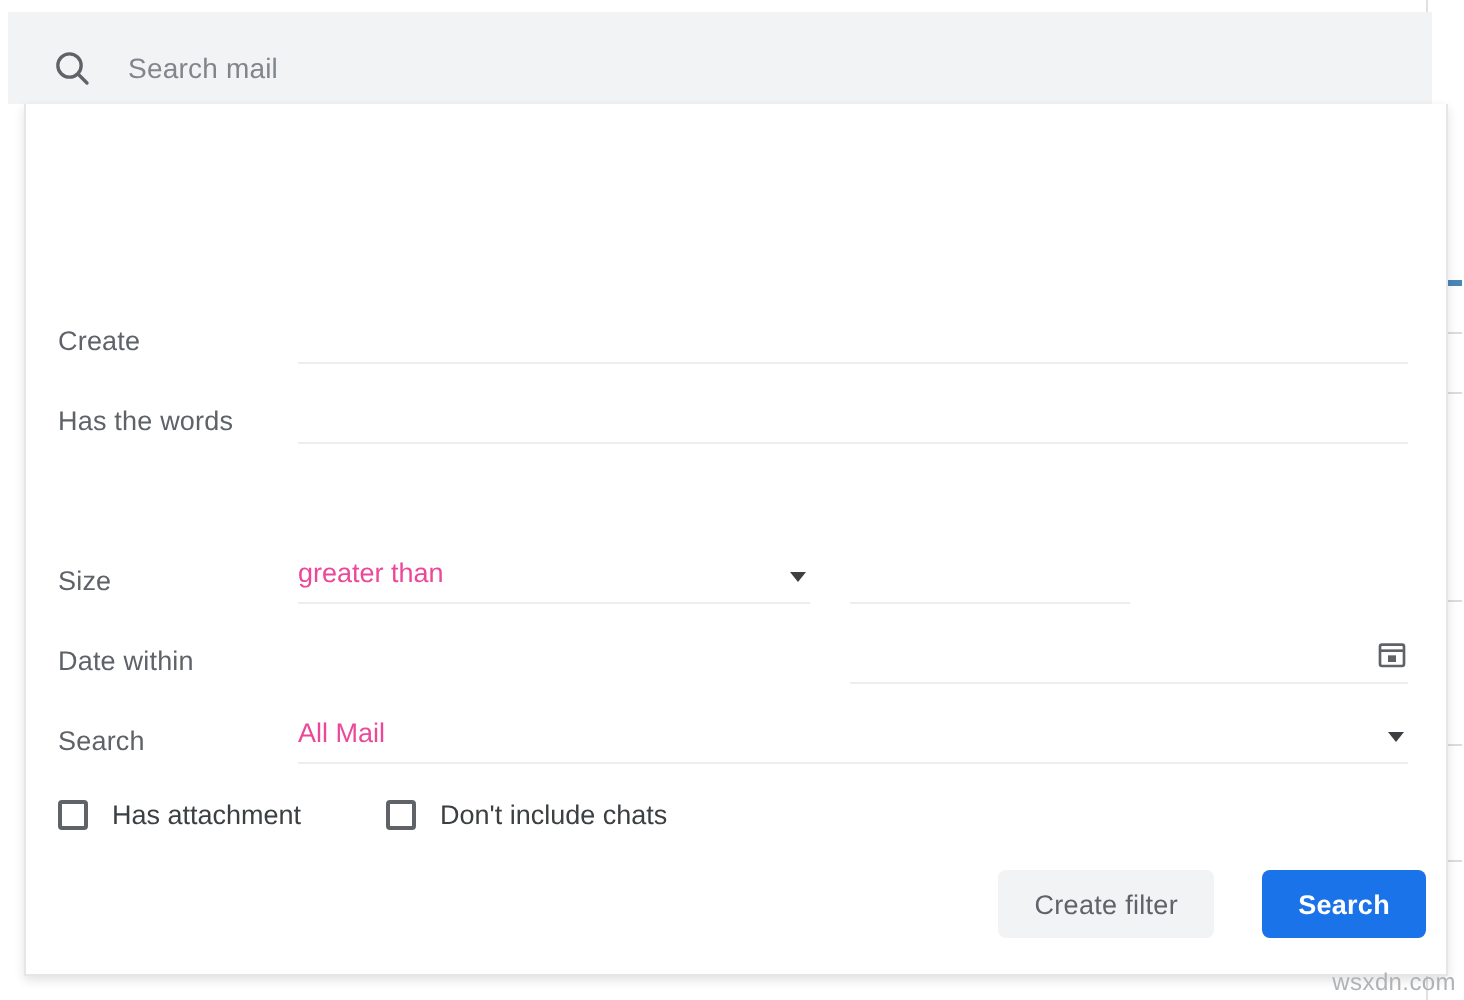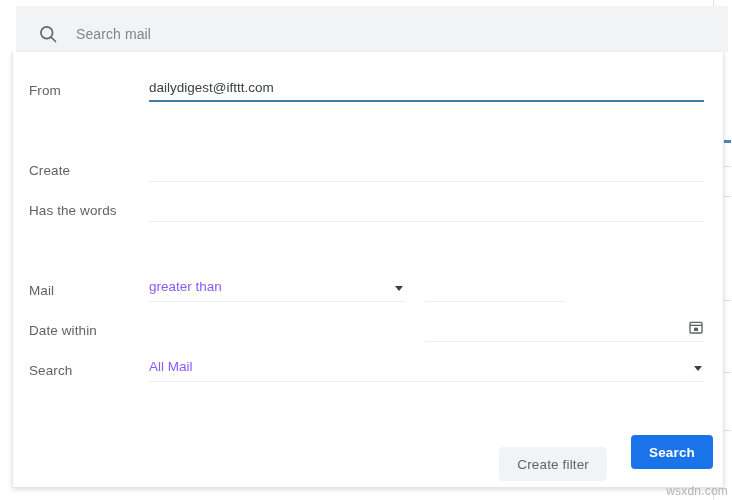--- a/index.html
+++ b/index.html
@@ -63,21 +63,21 @@
     position: absolute;
     left: 2px;
     width: 15px;
     height: 1px;
     background: #dadce0;
   }
 
   
   .searchbar {
     position: absolute;
-    left: 16px;
+    left: 4px;
     top: 6px;
     width: 712px;
     height: 46px;
     background: #f1f3f4;
     box-sizing: border-box;
   }
   .search-icon {
     position: absolute;
     left: 22px;
     top: 18px;
@@ -145,21 +145,21 @@
   .txt.focused {
     border-bottom: 2px solid #3f7fa6;
   }
 
   
   .sel {
     position: absolute;
     height: 26px;
     border-bottom: 1px solid #eceff1;
     font-size: 13.5px;
-    color: #8b5cf6;
+    color: #ec4899;
     box-sizing: border-box;
     cursor: pointer;
   }
   .sel .sel-val {
     position: absolute;
     left: 0;
     top: 3px;
     white-space: nowrap;
   }
   .caret {
@@ -230,21 +230,21 @@
     font-family: "Liberation Sans", sans-serif;
     font-size: 13.5px;
     cursor: pointer;
     padding: 0 18px;
     letter-spacing: .15px;
   }
   .btn-create {
     background: #f1f3f4;
     color: #5f6368;
     right: 116px;
-    top: 12px;
+    top: 0;
   }
   .btn-search {
     background: #1a73e8;
     color: #ffffff;
     right: 10px;
     top: 0;
     font-weight: bold;
   }
 
   .watermark {
@@ -276,39 +276,35 @@
 <div class="searchbar">
   <svg class="search-icon" viewBox="0 0 24 24">
     <path fill="none" stroke="#5f6368" stroke-width="2" d="M10.5 3.5a7 7 0 1 0 0 14 7 7 0 0 0 0-14z"></path>
     <line x1="15.6" y1="15.6" x2="21" y2="21" stroke="#5f6368" stroke-width="2" stroke-linecap="round"></line>
   </svg>
   <div class="search-placeholder">Search mail</div>
 </div>
 
 <div class="dialog">
 
-  <div class="row" style="top:22px;">
-    <div class="field-label">From</div>
-    <input class="txt focused" type="text" value="dailydigest@ifttt.com" style="">
-  </div>
 
 
   <div class="row" style="top:102px;">
     <div class="field-label">Create</div>
     <input class="txt" type="text" value="" style="">
   </div>
 
   <div class="row" style="top:142px;">
     <div class="field-label">Has the words</div>
     <input class="txt" type="text" value="" style="">
   </div>
 
 
   <div class="row" style="top:222px;">
-    <div class="field-label">Mail</div>
+    <div class="field-label">Size</div>
     <div class="sel sel-size-op">
       <span class="sel-val">greater than</span>
       <span class="caret"></span>
     </div>
     <input class="input-size-val" type="text" value="" style="">
   </div>
 
   <div class="row" style="top:262px;">
     <div class="field-label">Date within</div>
     <div class="date-picker-field">
@@ -321,20 +317,30 @@
   </div>
 
   <div class="row" style="top:302px;">
     <div class="field-label">Search</div>
     <div class="sel sel-search-scope">
       <span class="sel-val">All Mail</span>
       <span class="caret"></span>
     </div>
   </div>
 
+  <div class="row" style="top:344px;">
+    <div class="chk-wrap" style="left:16px; top:4px;">
+      <span class="chkbox"></span>
+      <span class="chk-label">Has attachment</span>
+    </div>
+    <div class="chk-wrap" style="left:180px; top:4px;">
+      <span class="chkbox"></span>
+      <span class="chk-label">Don't include chats</span>
+    </div>
+  </div>
 
   <div class="row" style="top:383px; height:34px;">
     <button class="btn btn-create">Create filter</button>
     <button class="btn btn-search">Search</button>
   </div>
 
 </div>
 
 <div class="watermark">wsxdn.com</div>
 

